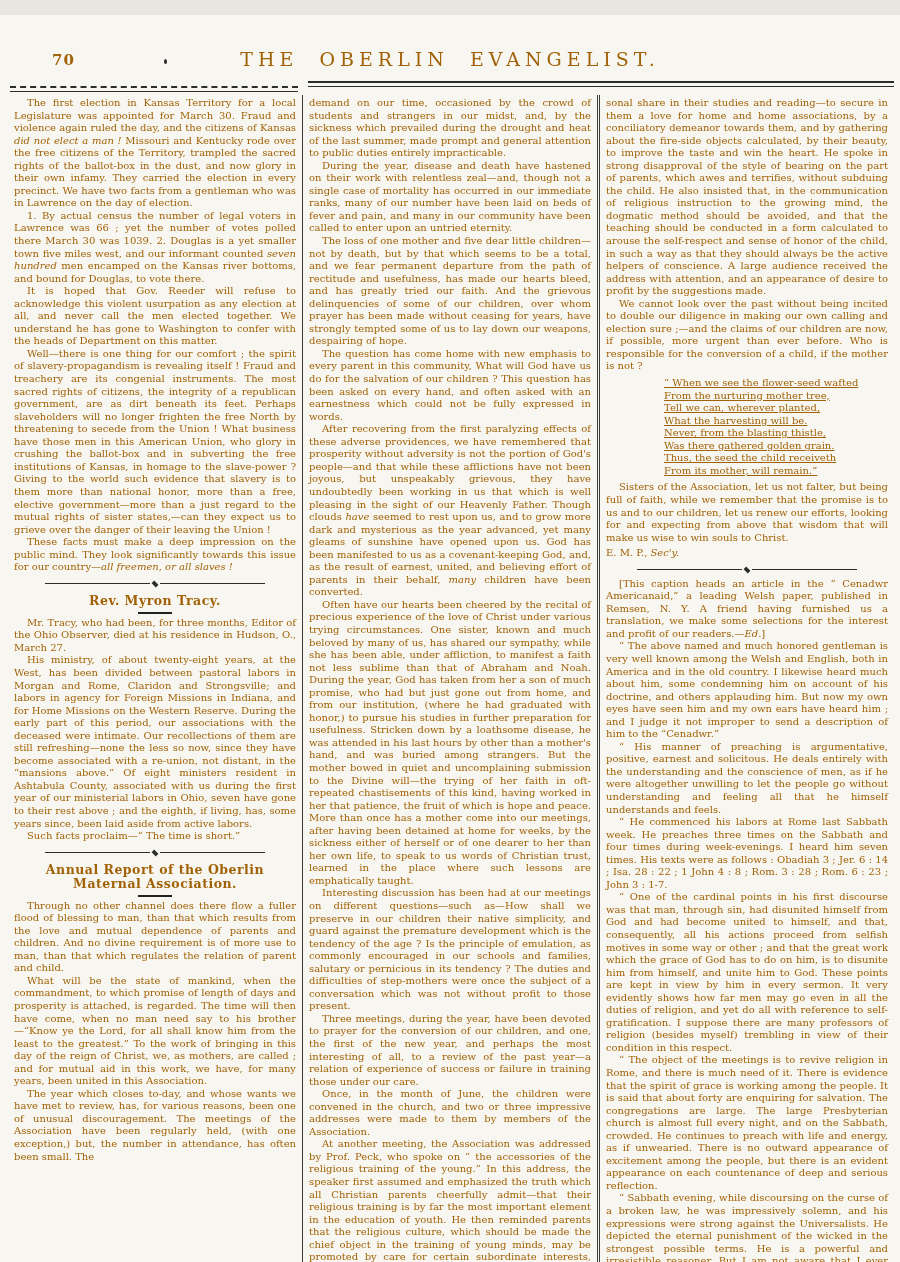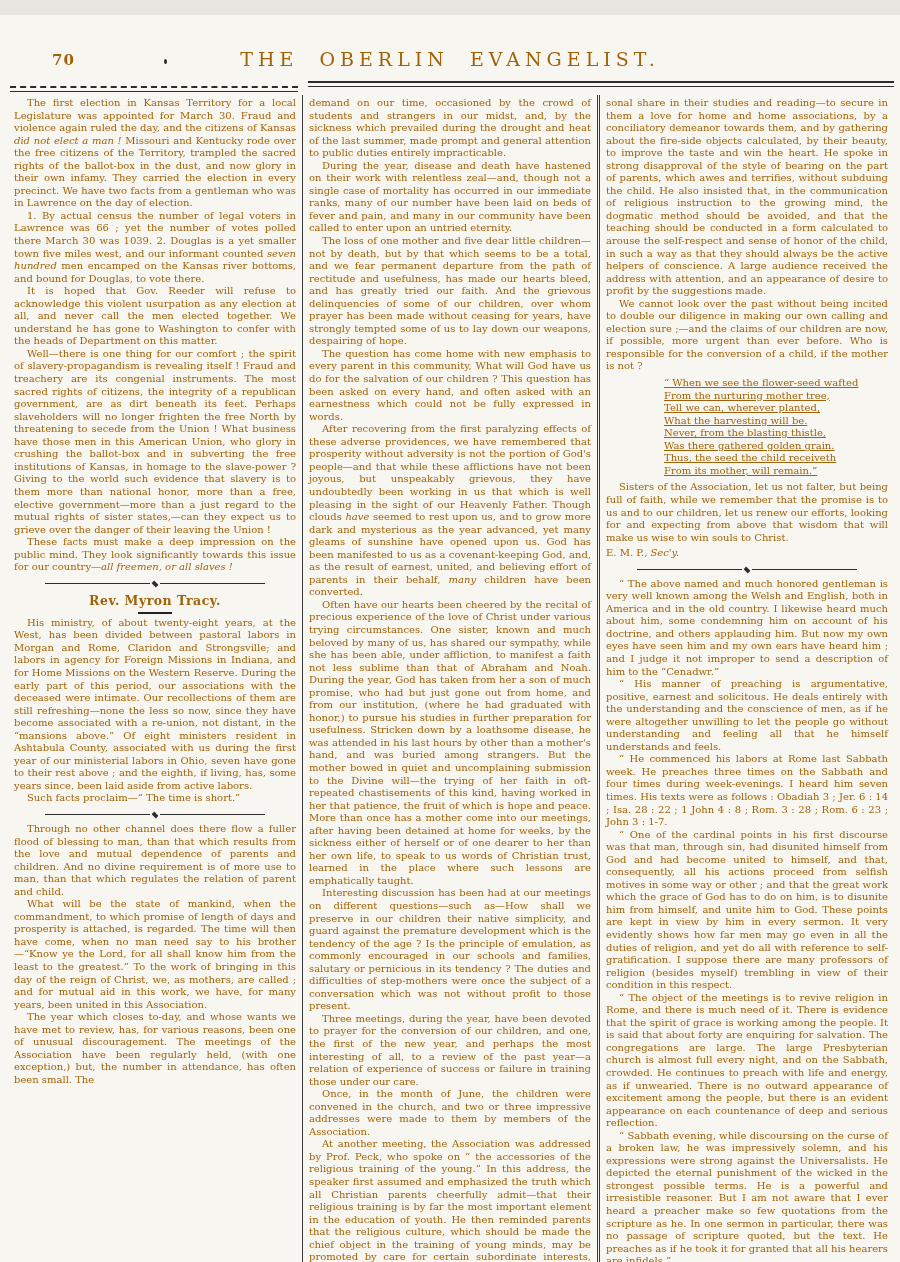--- a/index.html
+++ b/index.html
@@ -53,27 +53,29 @@
         <p class="indent">1. By actual census the number of legal voters in Lawrence was 66 ; yet the number of votes polled there March 30 was 1039. 2. Douglas is a yet smaller town five miles west, and our informant counted <i>seven hundred</i> men encamped on the Kansas river bottoms, and bound for Douglas, to vote there.</p>
         <p class="indent">It is hoped that Gov. Reeder will refuse to acknowledge this violent usurpation as any election at all, and never call the men elected together. We understand he has gone to Washington to confer with the heads of Department on this matter.</p>
         <p class="indent">Well—there is one thing for our comfort ; the spirit of slavery-propagandism is revealing itself ! Fraud and treachery are its congenial instruments. The most sacred rights of citizens, the integrity of a republican government, are as dirt beneath its feet. Perhaps slaveholders will no longer frighten the free North by threatening to secede from the Union ! What business have those men in this American Union, who glory in crushing the ballot-box and in subverting the free institutions of Kansas, in homage to the slave-power ? Giving to the world such evidence that slavery is to them more than national honor, more than a free, elective government—more than a just regard to the mutual rights of sister states,—can they expect us to grieve over the danger of their leaving the Union !</p>
         <p class="indent">These facts must make a deep impression on the public mind. They look significantly towards this issue for our country—<i>all freemen, or all slaves !</i></p>
         <div class="divider">
           <span class="dline"></span>
           <span class="ddiamond"></span>
           <span class="dline"></span>
         </div>
         <h2 class="art-head">Rev. Myron Tracy.</h2>
+        <p class="indent">Mr. Tracy, who had been, for three months, Editor of the Ohio Observer, died at his residence in Hudson, O., March 27.</p>
         <p class="indent">His ministry, of about twenty-eight years, at the West, has been divided between pastoral labors in Morgan and Rome, Claridon and Strongsville; and labors in agency for Foreign Missions in Indiana, and for Home Missions on the Western Reserve. During the early part of this period, our associations with the deceased were intimate. Our recollections of them are still refreshing—none the less so now, since they have become associated with a re-union, not distant, in the “mansions above.” Of eight ministers resident in Ashtabula County, associated with us during the first year of our ministerial labors in Ohio, seven have gone to their rest above ; and the eighth, if living, has, some years since, been laid aside from active labors.</p>
         <p class="indent">Such facts proclaim—“ The time is short.”</p>
         <div class="divider">
           <span class="dline"></span>
           <span class="ddiamond"></span>
           <span class="dline"></span>
         </div>
+        <h2 class="art-head">Annual Report of the Oberlin Maternal Association.</h2>
         <p class="indent">Through no other channel does there flow a fuller flood of blessing to man, than that which results from the love and mutual dependence of parents and children. And no divine requirement is of more use to man, than that which regulates the relation of parent and child.</p>
         <p class="indent">What will be the state of mankind, when the commandment, to which promise of length of days and prosperity is attached, is regarded. The time will then have come, when no man need say to his brother—“Know ye the Lord, for all shall know him from the least to the greatest.” To the work of bringing in this day of the reign of Christ, we, as mothers, are called ; and for mutual aid in this work, we have, for many years, been united in this Association.</p>
         <p class="indent">The year which closes to-day, and whose wants we have met to review, has, for various reasons, been one of unusual discouragement. The meetings of the Association have been regularly held, (with one exception,) but, the number in attendance, has often been small. The</p>
       </div>
     <div class="col c2">
         <p class="flush">demand on our time, occasioned by the crowd of students and strangers in our midst, and, by the sickness which prevailed during the drought and heat of the last summer, made prompt and general attention to public duties entirely impracticable.</p>
         <p class="indent">During the year, disease and death have hastened on their work with relentless zeal—and, though not a single case of mortality has occurred in our immediate ranks, many of our number have been laid on beds of fever and pain, and many in our community have been called to enter upon an untried eternity.</p>
         <p class="indent">The loss of one mother and five dear little children—not by death, but by that which seems to be a total, and we fear permanent departure from the path of rectitude and usefulness, has made our hearts bleed, and has greatly tried our faith. And the grievous delinquencies of some of our children, over whom prayer has been made without ceasing for years, have strongly tempted some of us to lay down our weapons, despairing of hope.</p>
         <p class="indent">The question has come home with new emphasis to every parent in this community, What will God have us do for the salvation of our children ? This question has been asked on every hand, and often asked with an earnestness which could not be fully expressed in words.</p>
         <p class="indent">After recovering from the first paralyzing effects of these adverse providences, we have remembered that prosperity without adversity is not the portion of God's people—and that while these afflictions have not been joyous, but unspeakably grievous, they have undoubtedly been working in us that which is well pleasing in the sight of our Heavenly Father. Though clouds <i>have</i> seemed to rest upon us, and to grow more dark and mysterious as the year advanced, yet many gleams of sunshine have opened upon us. God has been manifested to us as a covenant-keeping God, and, as the result of earnest, united, and believing effort of parents in their behalf, <i>many</i> children have been converted.</p>
@@ -96,20 +98,21 @@
           <div>Thus, the seed the child receiveth</div>
           <div>From its mother, will remain.”</div>
         </div>
         <p class="indent">Sisters of the Association, let us not falter, but being full of faith, while we remember that the promise is to us and to our children, let us renew our efforts, looking for and expecting from above that wisdom that will make us wise to win souls to Christ.</p>
         <p class="sig">E. M. P., <i>Sec'y.</i></p>
         <div class="divider">
           <span class="dline"></span>
           <span class="ddiamond"></span>
           <span class="dline"></span>
         </div>
+        <p class="editnote">[This caption heads an article in the “ Cenadwr Americanaid,” a leading Welsh paper, published in Remsen, N. Y. A friend having furnished us a translation, we make some selections for the interest and profit of our readers.—<i>Ed.</i>]</p>
         <p class="indent">“ The above named and much honored gentleman is very well known among the Welsh and English, both in America and in the old country. I likewise heard much about him, some condemning him on account of his doctrine, and others applauding him. But now my own eyes have seen him and my own ears have heard him ; and I judge it not improper to send a description of him to the “Cenadwr.”</p>
         <p class="indent">“ His manner of preaching is argumentative, positive, earnest and solicitous. He deals entirely with the understanding and the conscience of men, as if he were altogether unwilling to let the people go without understanding and feeling all that he himself understands and feels.</p>
         <p class="indent">“ He commenced his labors at Rome last Sabbath week. He preaches three times on the Sabbath and four times during week-evenings. I heard him seven times. His texts were as follows : Obadiah 3 ; Jer. 6 : 14 ; Isa. 28 : 22 ; 1 John 4 : 8 ; Rom. 3 : 28 ; Rom. 6 : 23 ; John 3 : 1-7.</p>
         <p class="indent">“ One of the cardinal points in his first discourse was that man, through sin, had disunited himself from God and had become united to himself, and that, consequently, all his actions proceed from selfish motives in some way or other ; and that the great work which the grace of God has to do on him, is to disunite him from himself, and unite him to God. These points are kept in view by him in every sermon. It very evidently shows how far men may go even in all the duties of religion, and yet do all with reference to self-gratification. I suppose there are many professors of religion (besides myself) trembling in view of their condition in this respect.</p>
         <p class="indent">“ The object of the meetings is to revive religion in Rome, and there is much need of it. There is evidence that the spirit of grace is working among the people. It is said that about forty are enquiring for salvation. The congregations are large. The large Presbyterian church is almost full every night, and on the Sabbath, crowded. He continues to preach with life and energy, as if unwearied. There is no outward appearance of excitement among the people, but there is an evident appearance on each countenance of deep and serious reflection.</p>
         <p class="indent">“ Sabbath evening, while discoursing on the curse of a broken law, he was impressively solemn, and his expressions were strong against the Universalists. He depicted the eternal punishment of the wicked in the strongest possible terms. He is a powerful and irresistible reasoner. But I am not aware that I ever heard a preacher make so few quotations from the scripture as he. In one sermon in particular, there was no passage of scripture quoted, but the text. He preaches as if he took it for granted that all his hearers are infidels.”</p>
       </div>
   </div>
 </div>
 

